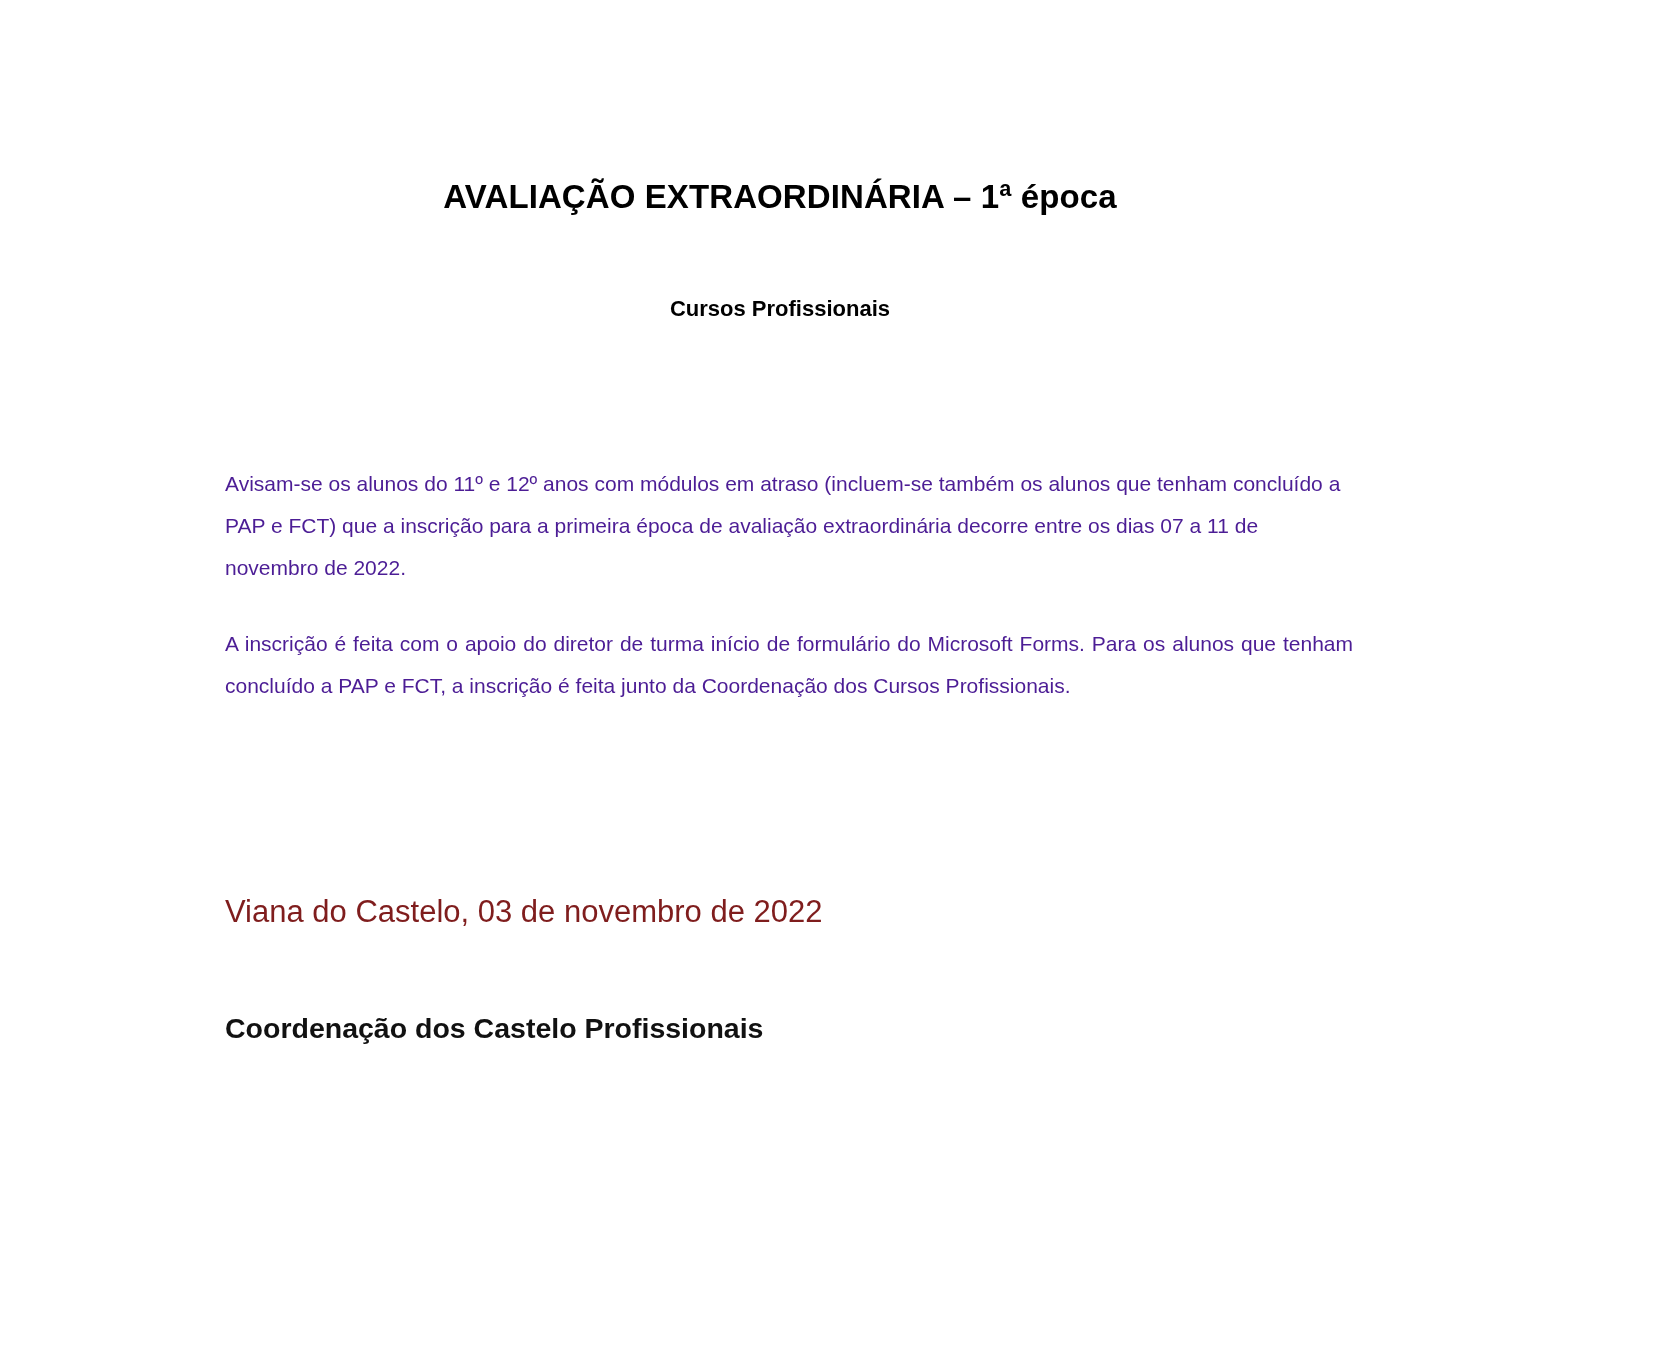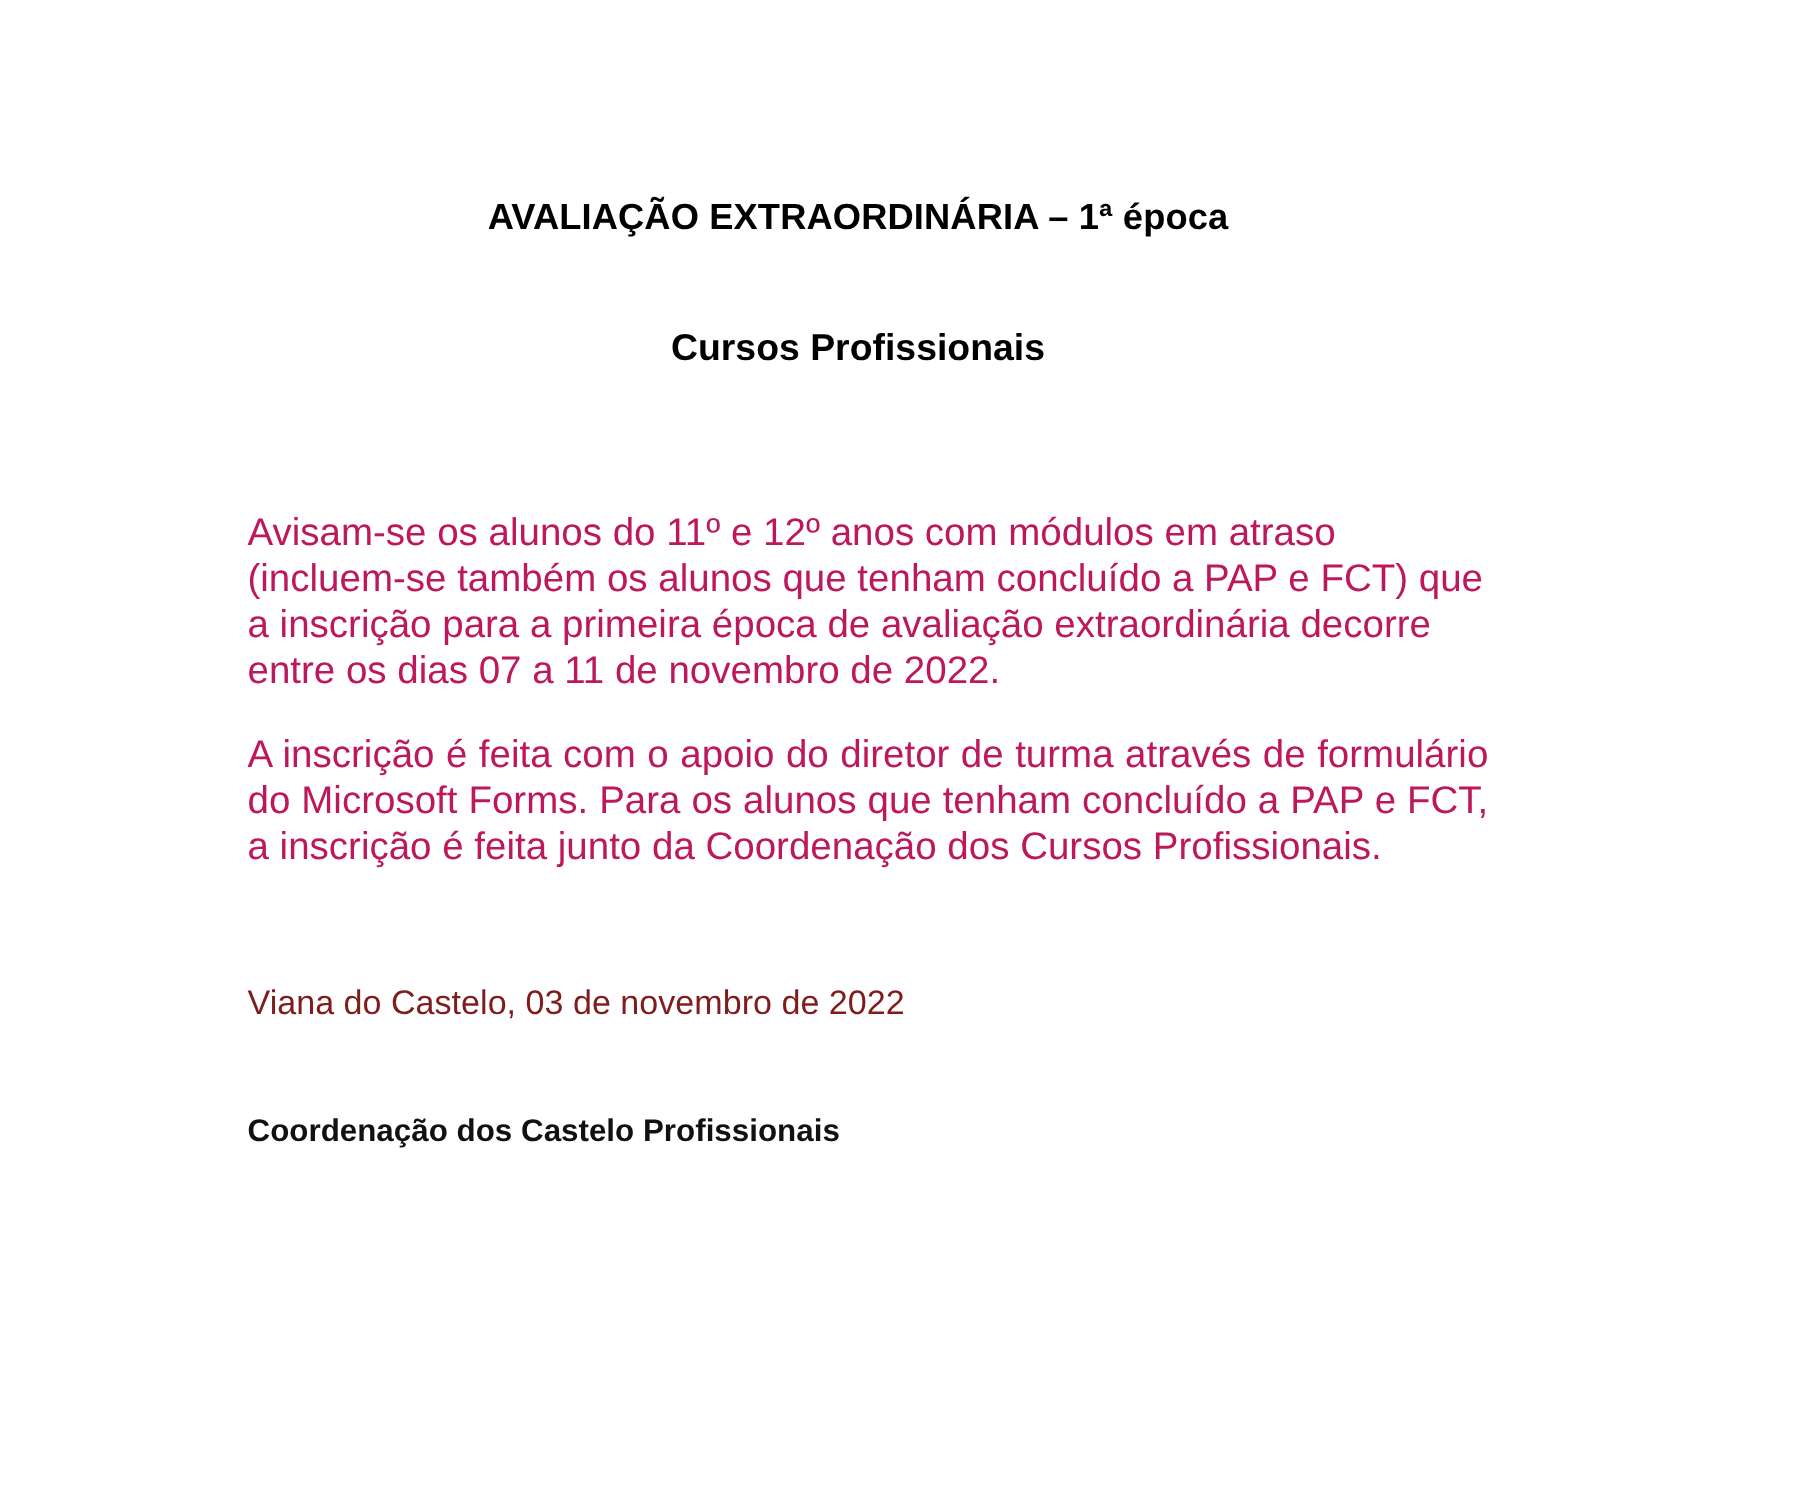--- a/index.html
+++ b/index.html
@@ -44,39 +44,39 @@
 
   .subtitle-block {
     position: absolute;
     left: 0;
     top: 295px;
     width: 1560px;
     text-align: center;
   }
   .doc-subtitle {
     margin: 0;
-    font-size: 34px;
+    font-size: 22px;
     font-weight: 700;
     line-height: 1.25;
     color: #000000;
   }
 
   
   .body-block {
     position: absolute;
     left: 225px;
     top: 463px;
     width: 1128px;
   }
 
   .para {
     margin: 0 0 34px 0;
-    font-size: 35px;
+    font-size: 21px;
     line-height: 42px;
-    color: #be185d;
+    color: #4c1d95;
     font-weight: 400;
   }
   .para.justify {
     text-align: justify;
     text-justify: inter-word;
   }
   .para.left {
     text-align: left;
   }
   .para:last-child { margin-bottom: 0; }
@@ -110,20 +110,20 @@
   <div class="title-block">
     <h1 class="doc-title">AVALIAÇÃO EXTRAORDINÁRIA – 1ª época</h1>
   </div>
 
   <div class="subtitle-block">
     <h2 class="doc-subtitle">Cursos Profissionais</h2>
   </div>
 
   <div class="body-block">
     <p class="para left">Avisam-se os alunos do 11º e 12º anos com módulos em atraso (incluem-se também os alunos que tenham concluído a PAP e FCT) que a inscrição para a primeira época de avaliação extraordinária decorre entre os dias 07 a 11 de novembro de 2022.</p>
-    <p class="para justify">A inscrição é feita com o apoio do diretor de turma através de formulário do Microsoft Forms. Para os alunos que tenham concluído a PAP e FCT, a inscrição é feita junto da Coordenação dos Cursos Profissionais.</p>
+    <p class="para justify">A inscrição é feita com o apoio do diretor de turma início de formulário do Microsoft Forms. Para os alunos que tenham concluído a PAP e FCT, a inscrição é feita junto da Coordenação dos Cursos Profissionais.</p>
   </div>
 
   <div class="signoff-place">Viana do Castelo, 03 de novembro de 2022</div>
 
   <div class="signoff-dept">Coordenação dos Castelo Profissionais</div>
 
 </div>
 
 </body></html>

